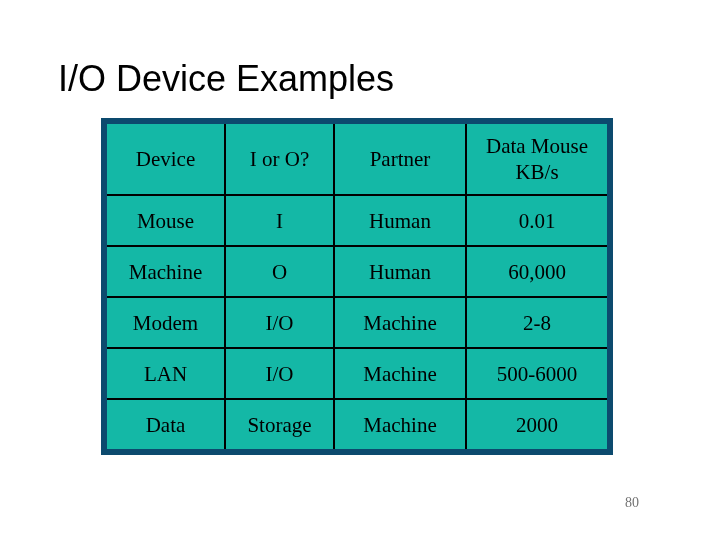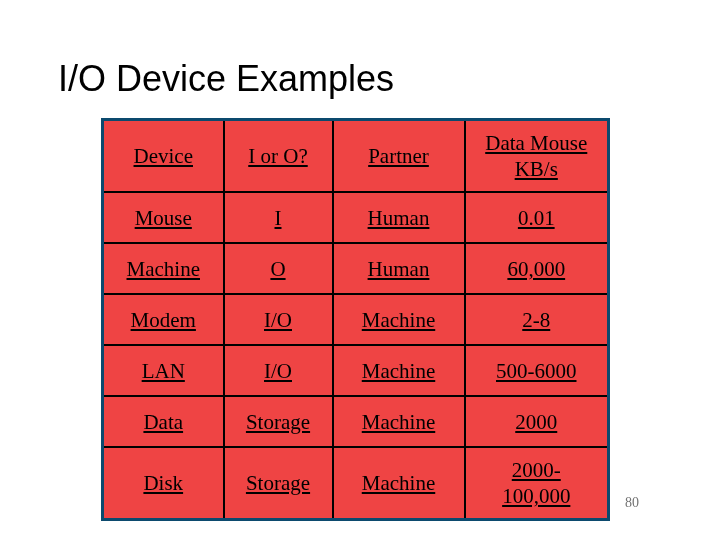--- a/index.html
+++ b/index.html
@@ -40,23 +40,22 @@
     position: absolute;
     left: 101px;
     top: 118px;
     width: 506px;
   }
 
   table.io-table {
     border-collapse: collapse;
     table-layout: fixed;
     width: 506px;
-    border: 3px solid #0c4a6e;
-    background: #ef4444;
-    text-decoration: underline;
+    border: 6px solid #0c4a6e;
+    background: #14b8a6;
   }
 
   table.io-table td {
     border: 2px solid #000000;
     text-align: center;
     vertical-align: middle;
     font-family: "Liberation Serif", serif;
     font-size: 21px;
     line-height: 26px;
     color: #000000;
@@ -187,34 +186,19 @@
             <span class="cell-line">Storage</span>
           </td>
           <td>
             <span class="cell-line">Machine</span>
           </td>
           <td>
             <span class="cell-line">2000</span>
           </td>
         </tr>
 
-        <tr class="tall-row">
-          <td>
-            <span class="cell-line">Disk</span>
-          </td>
-          <td>
-            <span class="cell-line">Storage</span>
-          </td>
-          <td>
-            <span class="cell-line">Machine</span>
-          </td>
-          <td>
-            <span class="cell-line">2000-</span>
-            <span class="cell-line">100,000</span>
-          </td>
-        </tr>
       </tbody>
     </table>
   </div>
 
   <div id="page-number">80</div>
 
 </div>
 
 </body></html>

